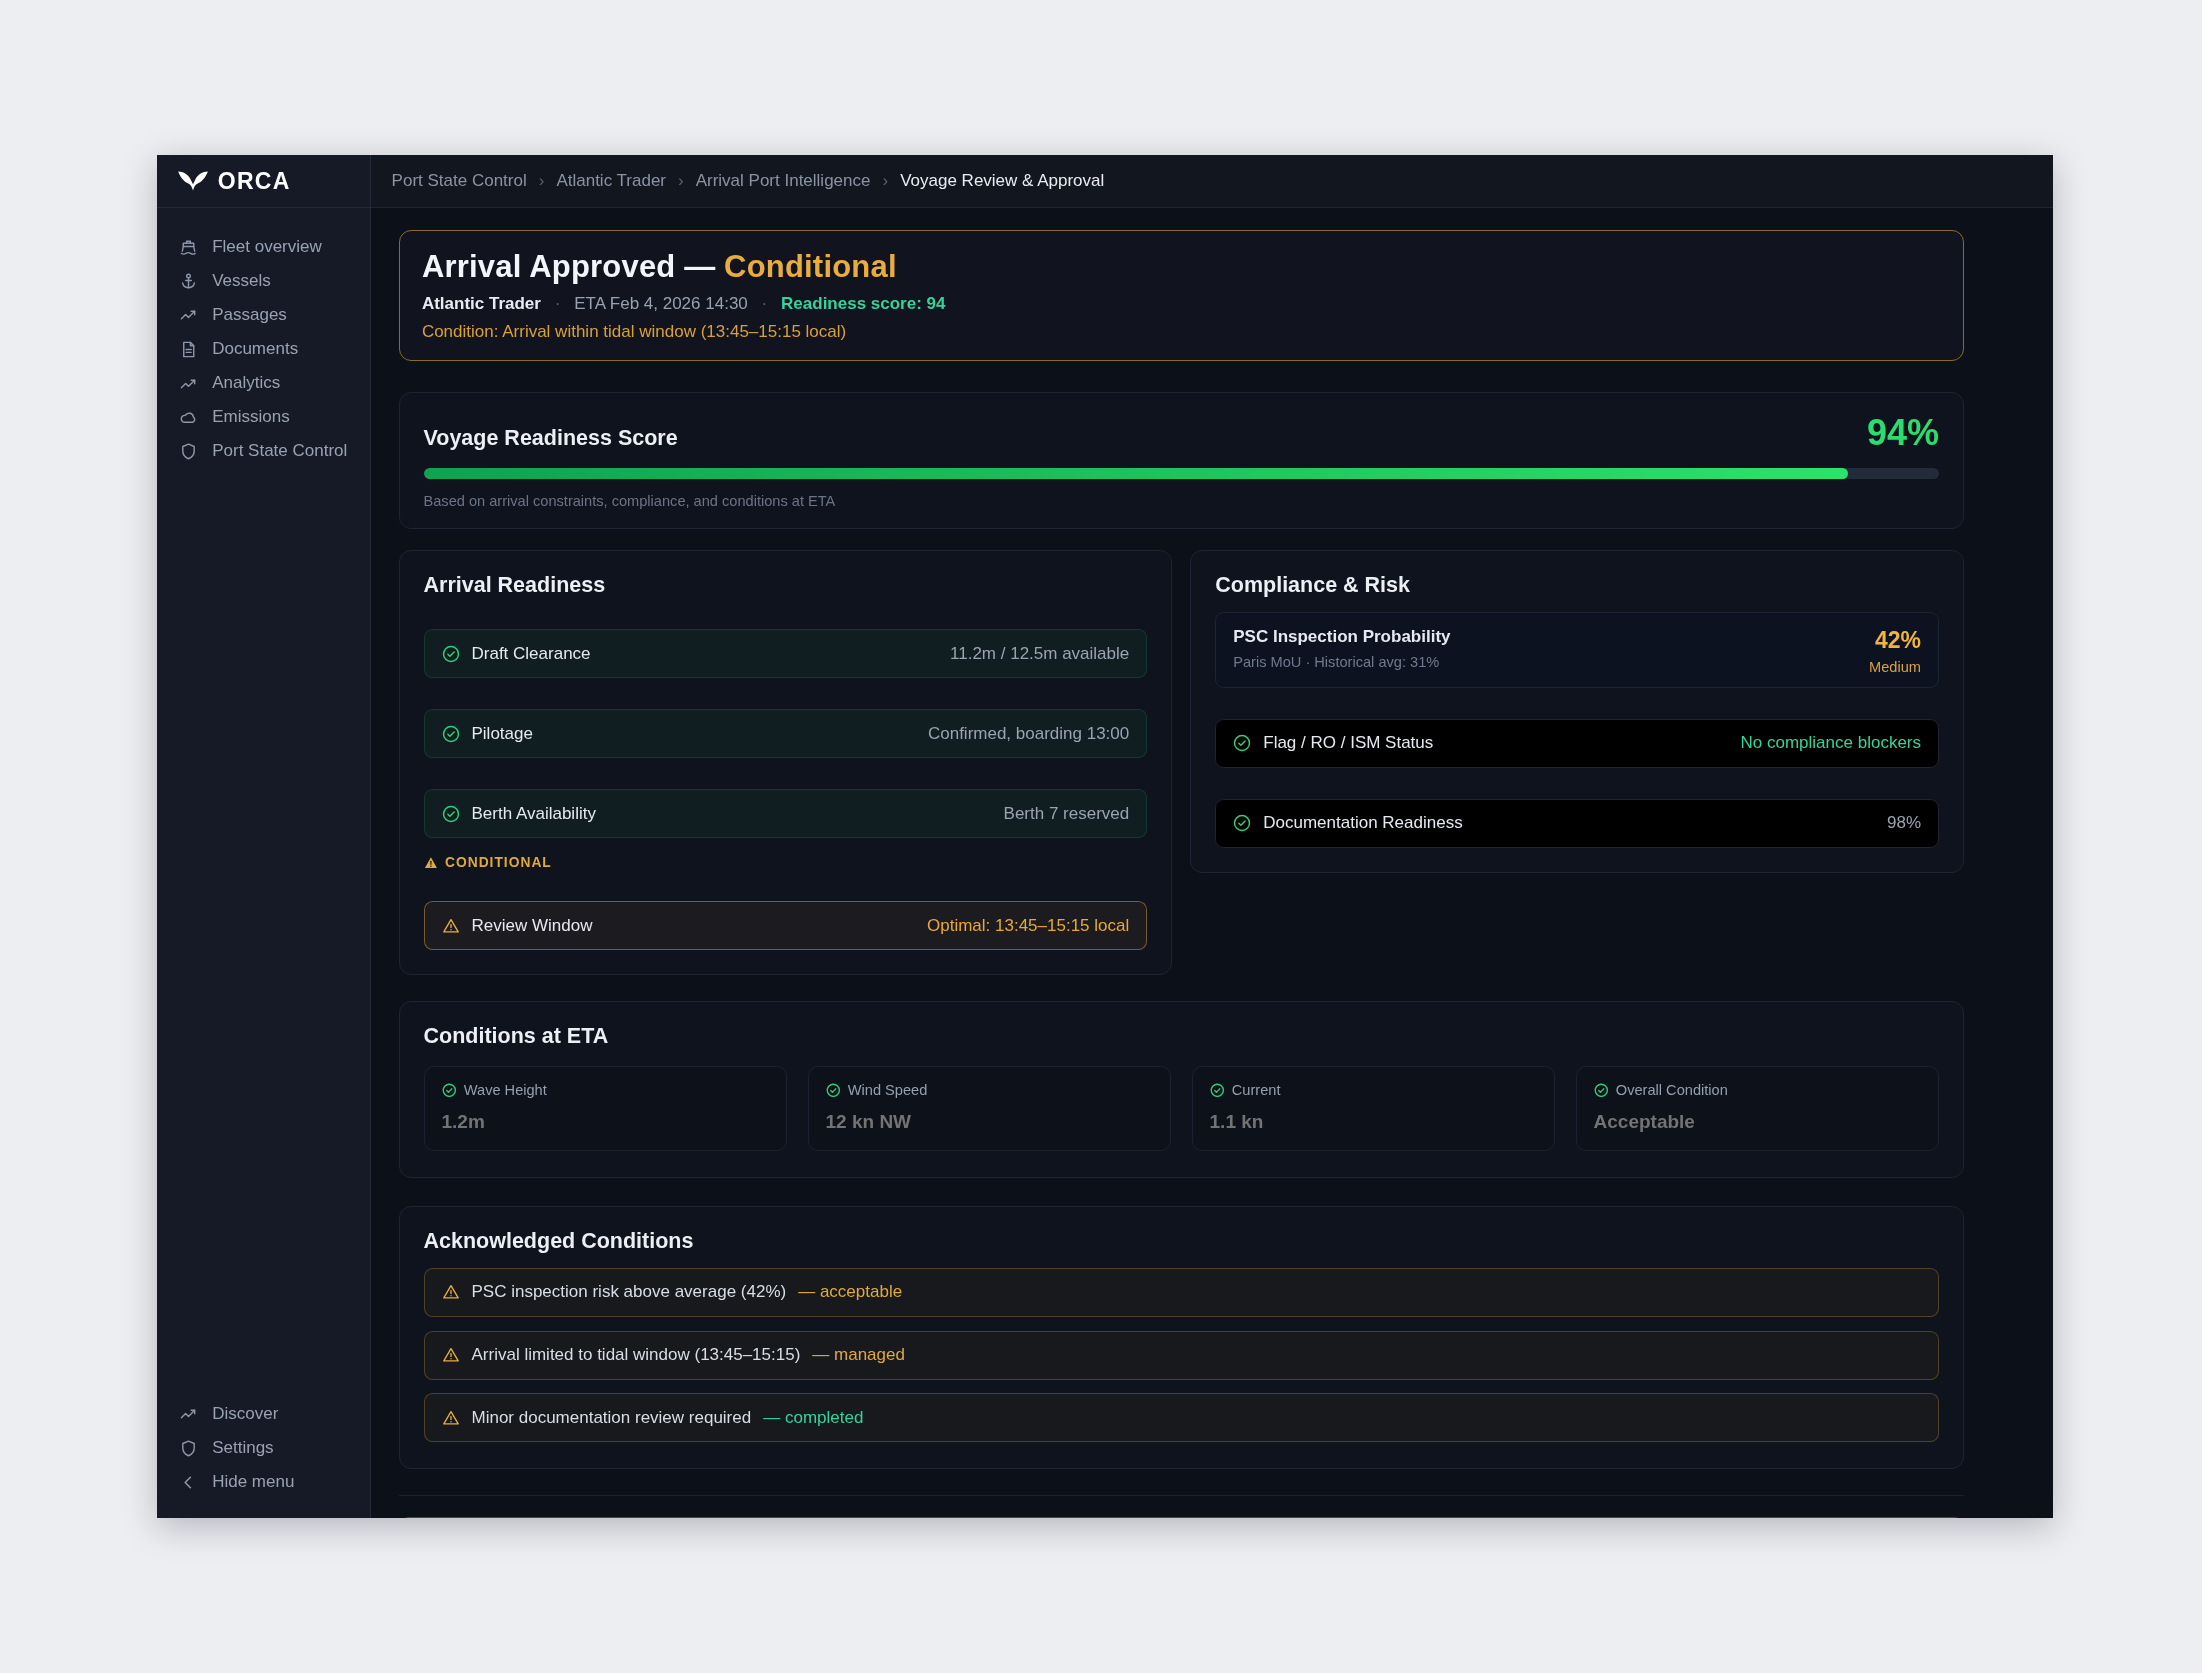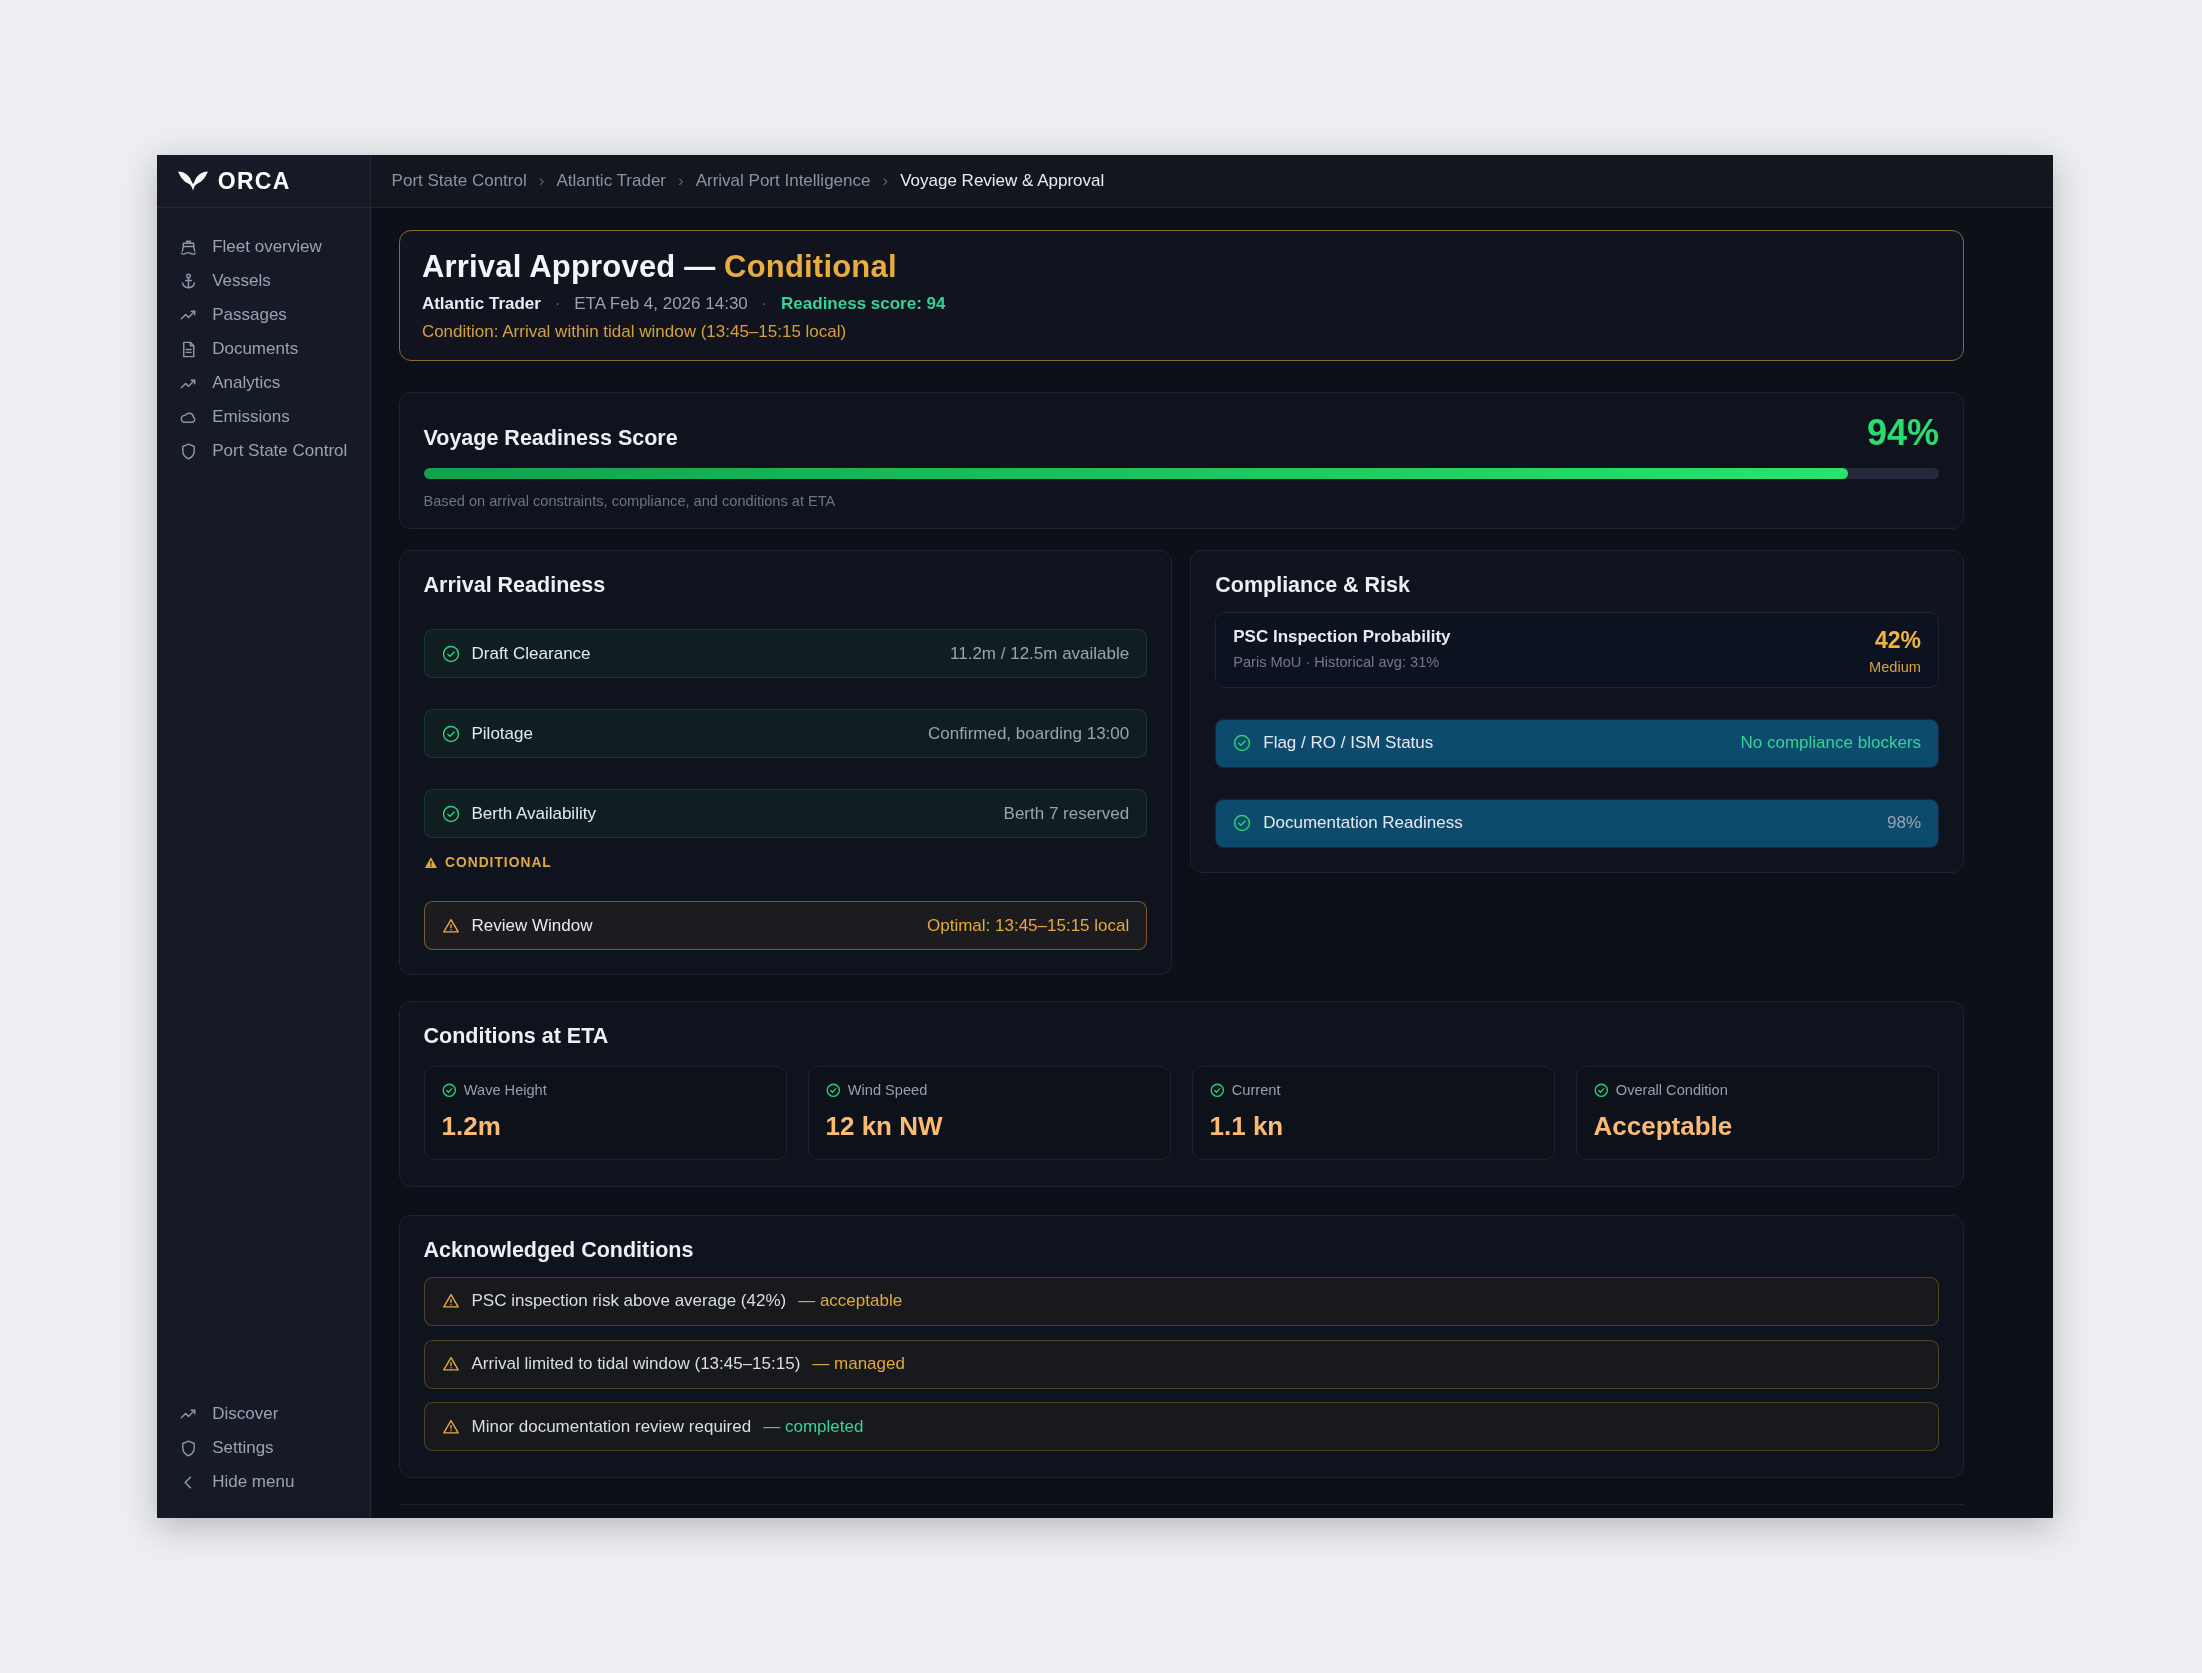--- a/index.html
+++ b/index.html
@@ -48,21 +48,21 @@
   .track { margin-top:17px; height:11.2px; background:#232B3B; border-radius:6px; overflow:hidden; }
   .fill { height:100%; border-radius:6px; background:linear-gradient(90deg,#0FA24F,#2BE26B); }
   .score-cap { margin-top:13.8px; color:#6B7486; font-size:14.6px; }
   
   .cols { margin-top:20.6px; display:grid; grid-template-columns:1fr 1fr; gap:18px; align-items:start; }
   .col-card { padding:22.4px 24px 24px; }
   .sec-title { color:#ECEFF4; font-size:21.5px; font-weight:600; }
   .rrow { margin-top:31px; height:49px; border-radius:8.6px; display:flex; align-items:center;
           justify-content:space-between; padding:0 17px; font-size:17px; }
   .rrow.green { background:rgba(46,213,115,.05); border:0.9px solid rgba(46,213,115,.16); }
-  .rrow.neutral { background:#0c4a6e; border:0.9px solid #1D2433; }
+  .rrow.neutral { background:#000000; border:0.9px solid #1D2433; }
   .rrow.amber { background:rgba(233,172,63,.06); border:0.9px solid rgba(233,172,63,.45); }
   .rleft { display:flex; align-items:center; gap:12px; color:#E6EAF0; }
   .rval { color:#9AA3B2; }
   .rval.amber-t { color:#E8A83C; }
   .rval.green-t { color:#36D399; }
   .cicon { width:18px; height:18px; color:#2FD077; display:inline-flex; }
   .cicon svg, .wicon svg { width:18px; height:18px; }
   .wicon { width:18px; height:18px; color:#E9AC3F; display:inline-flex; }
   .cond-label { margin:17px 0 1.7px; display:flex; align-items:center; gap:7.7px; color:#E0A93E;
                 font-size:13.8px; font-weight:700; letter-spacing:1px; }
@@ -73,21 +73,21 @@
   .psc-sub { margin-top:6.9px; color:#707A8C; font-size:14.6px; }
   .psc-right { text-align:right; }
   .psc-val { color:#EFB53F; font-size:23px; font-weight:800; }
   .psc-level { margin-top:5.2px; color:#D8A23E; font-size:14.6px; }
   
   .eta-card { margin-top:26px; padding:22.4px 24px 26px; }
   .eta-grid { margin-top:17px; display:grid; grid-template-columns:repeat(4,1fr); gap:20.6px; }
   .eta-cell { background:#0D1119; border:0.9px solid #1B2231; border-radius:10.3px; padding:14.6px 17px 17px; }
   .eta-label { display:flex; align-items:center; gap:7.7px; color:#93A0B0; font-size:14.6px; }
   .eta-label .cicon, .eta-label .cicon svg { width:14.6px; height:14.6px; }
-  .eta-value { margin-top:13px; color:#fdba74; font-size:26px; font-weight:600; }
+  .eta-value { margin-top:13px; color:#737373; font-size:19px; font-weight:600; }
   
   .ack-card { margin-top:27.5px; padding:22.4px 24px 26px; }
   .ack-row { margin-top:13.8px; height:49px; border-radius:8.6px; border:0.9px solid rgba(233,172,63,.28);
              background:rgba(233,172,63,.04); display:flex; align-items:center; gap:12px;
              padding:0 17px; font-size:17px; color:#D9DEE6; }
   .ack-status.amber-t { color:#E0A93E; }
   .ack-status.green-t { color:#36D399; }
   
   .divider { margin-top:26px; border-top:0.9px solid #1A212F; }
   .ready { margin-top:20.6px; height:48px; border-radius:10.3px; border:0.9px solid rgba(52,211,153,.35);

